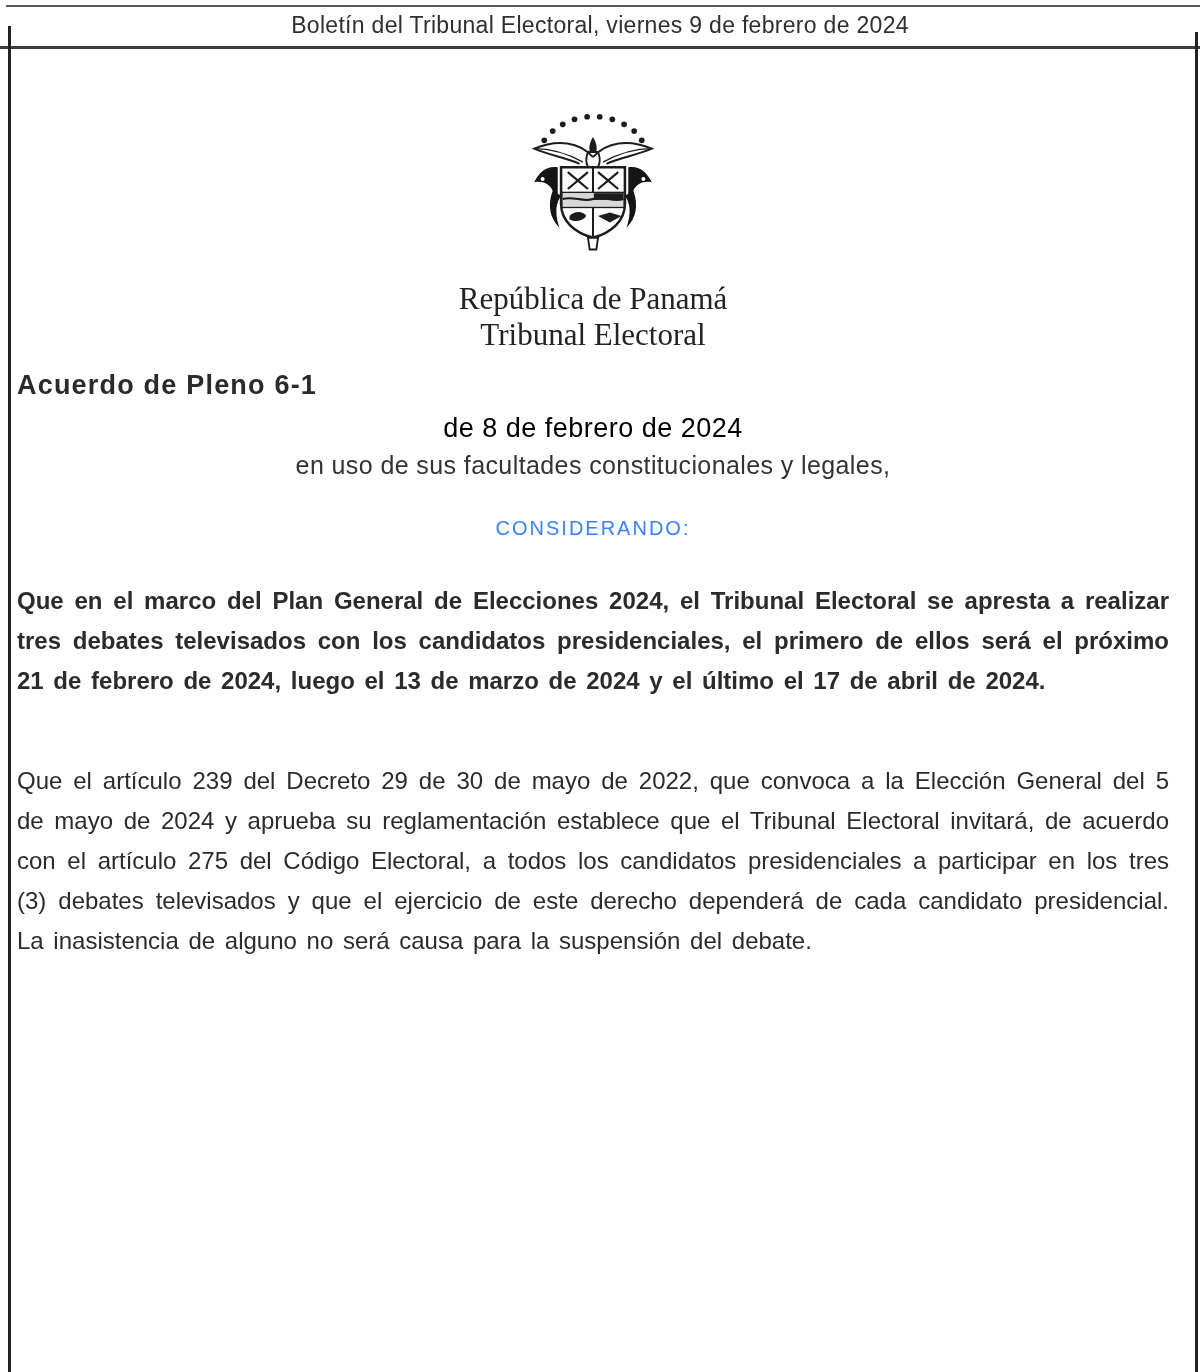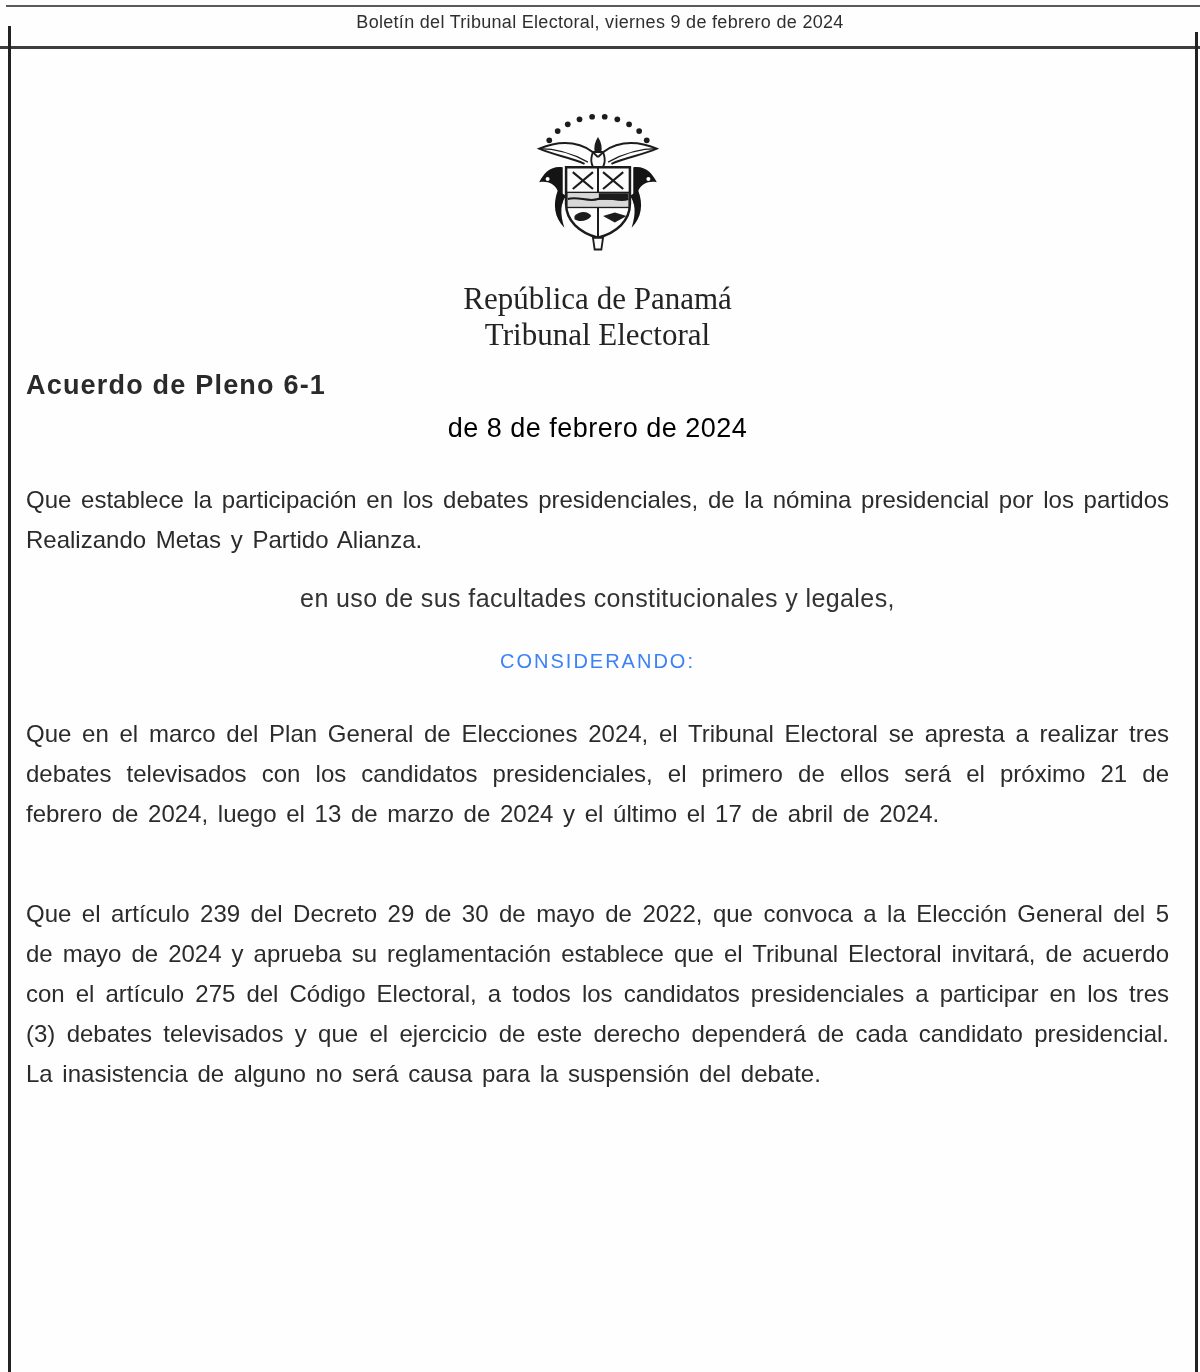--- a/index.html
+++ b/index.html
@@ -38,27 +38,27 @@
   .rule-right {
     position: absolute;
     right: 2px; top: 32px; bottom: 0;
     width: 3px;
     background: #222;
   }
   .masthead {
     position: absolute;
     top: 12px; left: 0; right: 0;
     text-align: center;
-    font-size: 18px;
+    font-size: 23px;
     letter-spacing: 0.3px;
     color: #2f2f2f;
   }
   .content {
     position: absolute;
-    top: 49px; left: 11px; right: 5px;
+    top: 49px; left: 2px; right: 5px;
     padding: 0 26px 0 15px;
   }
   .crest-wrap {
     text-align: center;
     margin-top: 56px;
     line-height: 0;
   }
   .heading-serif {
     font-family: "Liberation Serif", serif;
     text-align: center;
@@ -115,21 +115,21 @@
   .body-par {
     font-size: 24px;
     line-height: 40px;
     text-align: justify;
     text-align-last: left;
     word-spacing: 3px;
     color: #2b2b2b;
     margin: 0;
   }
   .body-par.p1 { margin-top: 40px; }
-  .body-par.p2 { margin-top: 41px; }
+  .body-par.p2 { margin-top: 41px; font-weight: bold; }
   .body-par.p3 { margin-top: 60px; }
 </style>
 </head>
 <body>
 
 <div class="page">
 
   <div class="rule-top"></div>
 
   <div class="masthead">Boletín del Tribunal Electoral, viernes 9 de febrero de 2024</div>
@@ -196,21 +196,20 @@
         <path d="M94,158 L106,158 L104,172 L96,172 Z" fill="#fdfdfd" stroke="#1c1c1c" stroke-width="2.2"></path>
       </svg>
     </div>
 
     <div class="heading-serif first">República de Panamá</div>
     <div class="heading-serif">Tribunal Electoral</div>
 
     <div class="acuerdo-title">Acuerdo de Pleno 6-1</div>
     <div class="acuerdo-date">de 8 de febrero de 2024</div>
 
-    <p class="subject">Que establece la participación en los debates presidenciales, de la nómina presidencial por los partidos Realizando Metas y Partido Alianza.</p>
 
     <div class="issuer-sub">en uso de sus facultades constitucionales y legales,</div>
 
     <div class="considerando">CONSIDERANDO:</div>
 
     <p class="body-par p2">Que en el marco del Plan General de Elecciones 2024, el Tribunal Electoral se apresta a realizar tres debates televisados con los candidatos presidenciales, el primero de ellos será el próximo 21 de febrero de 2024, luego el 13 de marzo de 2024 y el último el 17 de abril de 2024.</p>
     <p class="body-par p3">Que el artículo 239 del Decreto 29 de 30 de mayo de 2022, que convoca a la Elección General del 5 de mayo de 2024 y aprueba su reglamentación establece que el Tribunal Electoral invitará, de acuerdo con el artículo 275 del Código Electoral, a todos los candidatos presidenciales a participar en los tres (3) debates televisados y que el ejercicio de este derecho dependerá de cada candidato presidencial.  La inasistencia de alguno no será causa para la suspensión del debate.</p>
 
   </div>
 </div>

